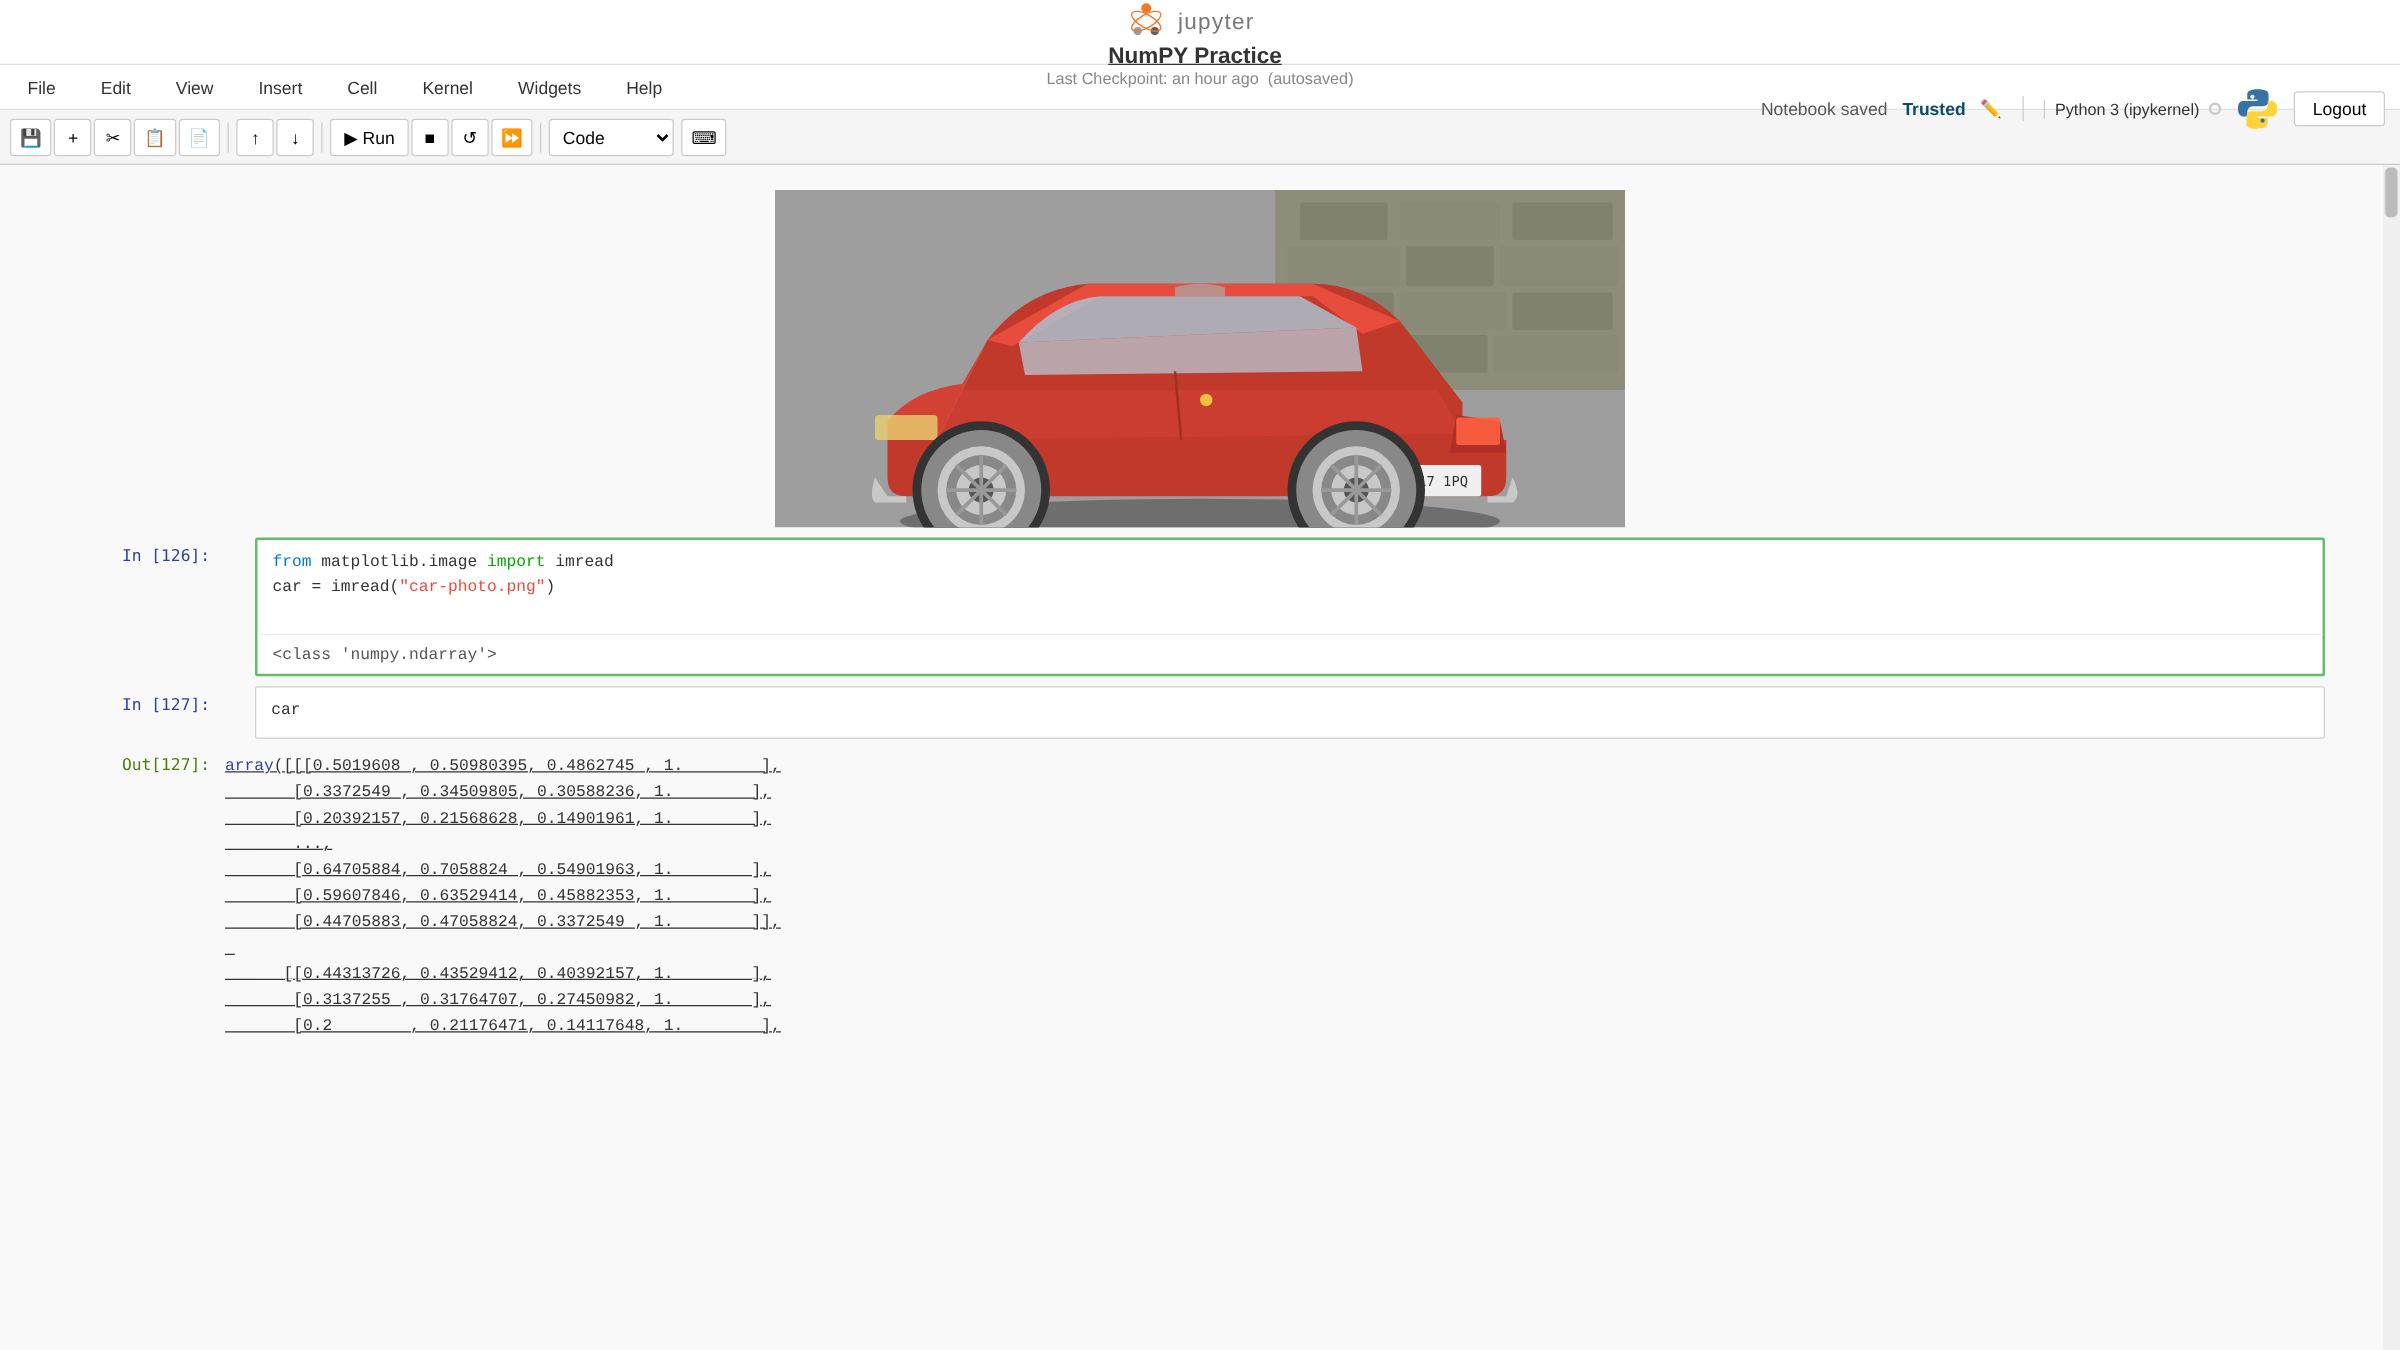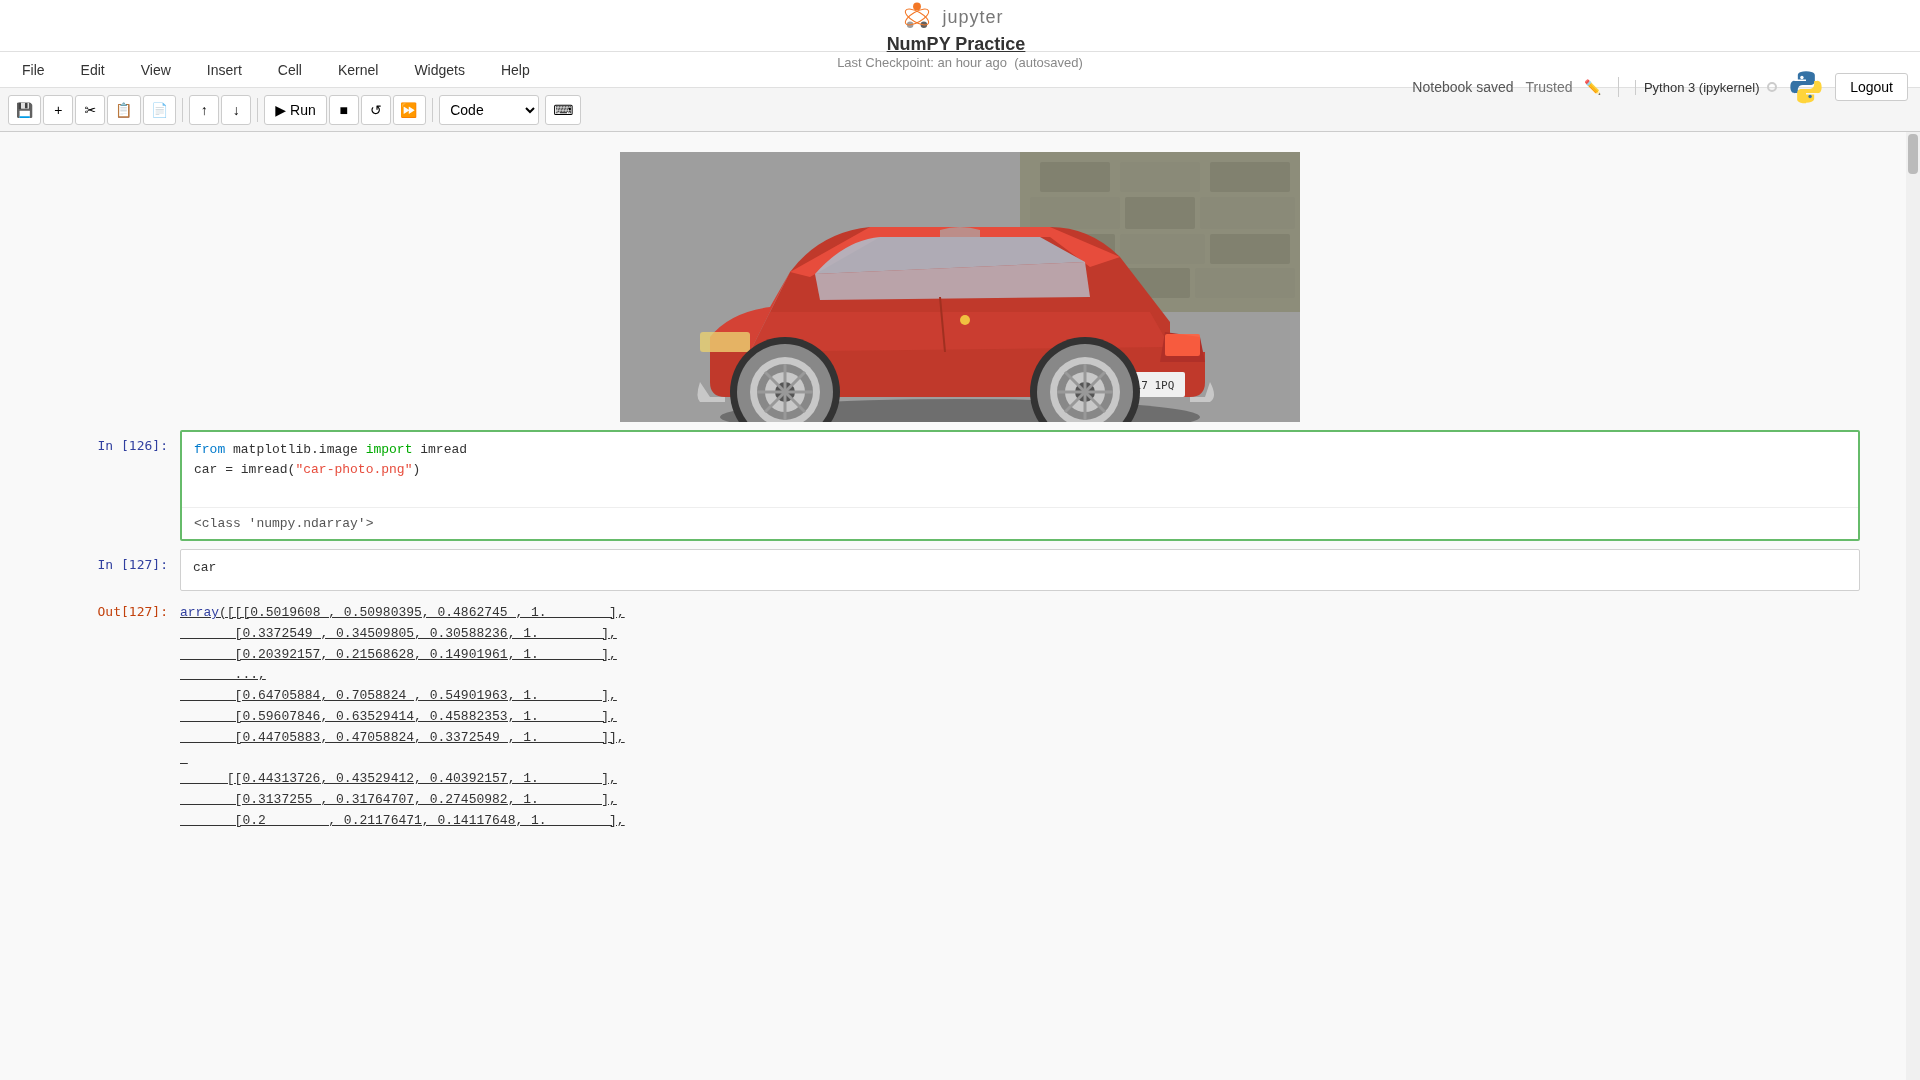--- a/index.html
+++ b/index.html
@@ -67,21 +67,21 @@
     }
     .cell-type-select {
       height: 30px; border: 1px solid #ccc; border-radius: 3px;
       background: #fff; padding: 0 6px; font-size: 14px; cursor: pointer;
       min-width: 100px;
     }
     .notebook-saved-badge {
       color: #555;
     }
     .trusted-badge {
-      color: #737373; font-weight: normal;
+      color: #0c4a6e; font-weight: bold;
     }
     .edit-icon-btn {
       background: none; border: none; cursor: pointer; color: #555; font-size: 14px;
     }
     .kernel-info {
       color: #333; font-size: 13px; border-left: 1px solid #ccc; padding-left: 8px;
     }
     .kernel-circle {
       display: inline-block; width: 10px; height: 10px; border: 2px solid #ccc;
       border-radius: 50%; margin-left: 4px;
@@ -93,21 +93,21 @@
       padding: 20px 0;
     }
 
     
     .image-cell {
       display: flex; justify-content: center; margin-bottom: 8px;
     }
 
     
     .cell-container {
-      display: flex; margin: 0 60px 8px 60px; position: relative;
+      display: flex; margin: 0 60px 8px 60px; position: relative; gap: 24px;
     }
     .cell-prompt {
       min-width: 120px; text-align: right; padding: 8px 12px 0 0;
       font-family: monospace; font-size: 13px; color: #888; flex-shrink: 0;
     }
     .cell-prompt.in-prompt { color: #303f9f; }
     .cell-body {
       flex: 1; border: 1px solid #d0d0d0; background: #fff; border-radius: 2px;
     }
     .cell-body.active { border: 2px solid #66bb6a; }
@@ -348,21 +348,21 @@
     <div class="cell-prompt in-prompt">In [127]:</div>
     <div class="cell-body">
       <div class="code-area">
         <span>car</span>
       </div>
     </div>
   </div>
 
   <div class="output-cell-container">
     <div style="min-width:120px; text-align:right; padding-right:12px; padding-top:4px;">
-      <span style="font-family:monospace; font-size:13px; color:#c2410c;">Out[127]:</span>
+      <span style="font-family:monospace; font-size:13px; color:#4d7c0f;">Out[127]:</span>
     </div>
     <div class="output-text">
       <div><span class="arr-kw">array</span>([[[0.5019608 , 0.50980395, 0.4862745 , 1.&nbsp;&nbsp;&nbsp;&nbsp;&nbsp;&nbsp;&nbsp;&nbsp;],</div>
       <div>&nbsp;&nbsp;&nbsp;&nbsp;&nbsp;&nbsp;&nbsp;[0.3372549 , 0.34509805, 0.30588236, 1.&nbsp;&nbsp;&nbsp;&nbsp;&nbsp;&nbsp;&nbsp;&nbsp;],</div>
       <div>&nbsp;&nbsp;&nbsp;&nbsp;&nbsp;&nbsp;&nbsp;[0.20392157, 0.21568628, 0.14901961, 1.&nbsp;&nbsp;&nbsp;&nbsp;&nbsp;&nbsp;&nbsp;&nbsp;],</div>
       <div>&nbsp;&nbsp;&nbsp;&nbsp;&nbsp;&nbsp;&nbsp;...,</div>
       <div>&nbsp;&nbsp;&nbsp;&nbsp;&nbsp;&nbsp;&nbsp;[0.64705884, 0.7058824 , 0.54901963, 1.&nbsp;&nbsp;&nbsp;&nbsp;&nbsp;&nbsp;&nbsp;&nbsp;],</div>
       <div>&nbsp;&nbsp;&nbsp;&nbsp;&nbsp;&nbsp;&nbsp;[0.59607846, 0.63529414, 0.45882353, 1.&nbsp;&nbsp;&nbsp;&nbsp;&nbsp;&nbsp;&nbsp;&nbsp;],</div>
       <div>&nbsp;&nbsp;&nbsp;&nbsp;&nbsp;&nbsp;&nbsp;[0.44705883, 0.47058824, 0.3372549 , 1.&nbsp;&nbsp;&nbsp;&nbsp;&nbsp;&nbsp;&nbsp;&nbsp;]],</div>
       <div>&nbsp;</div>

